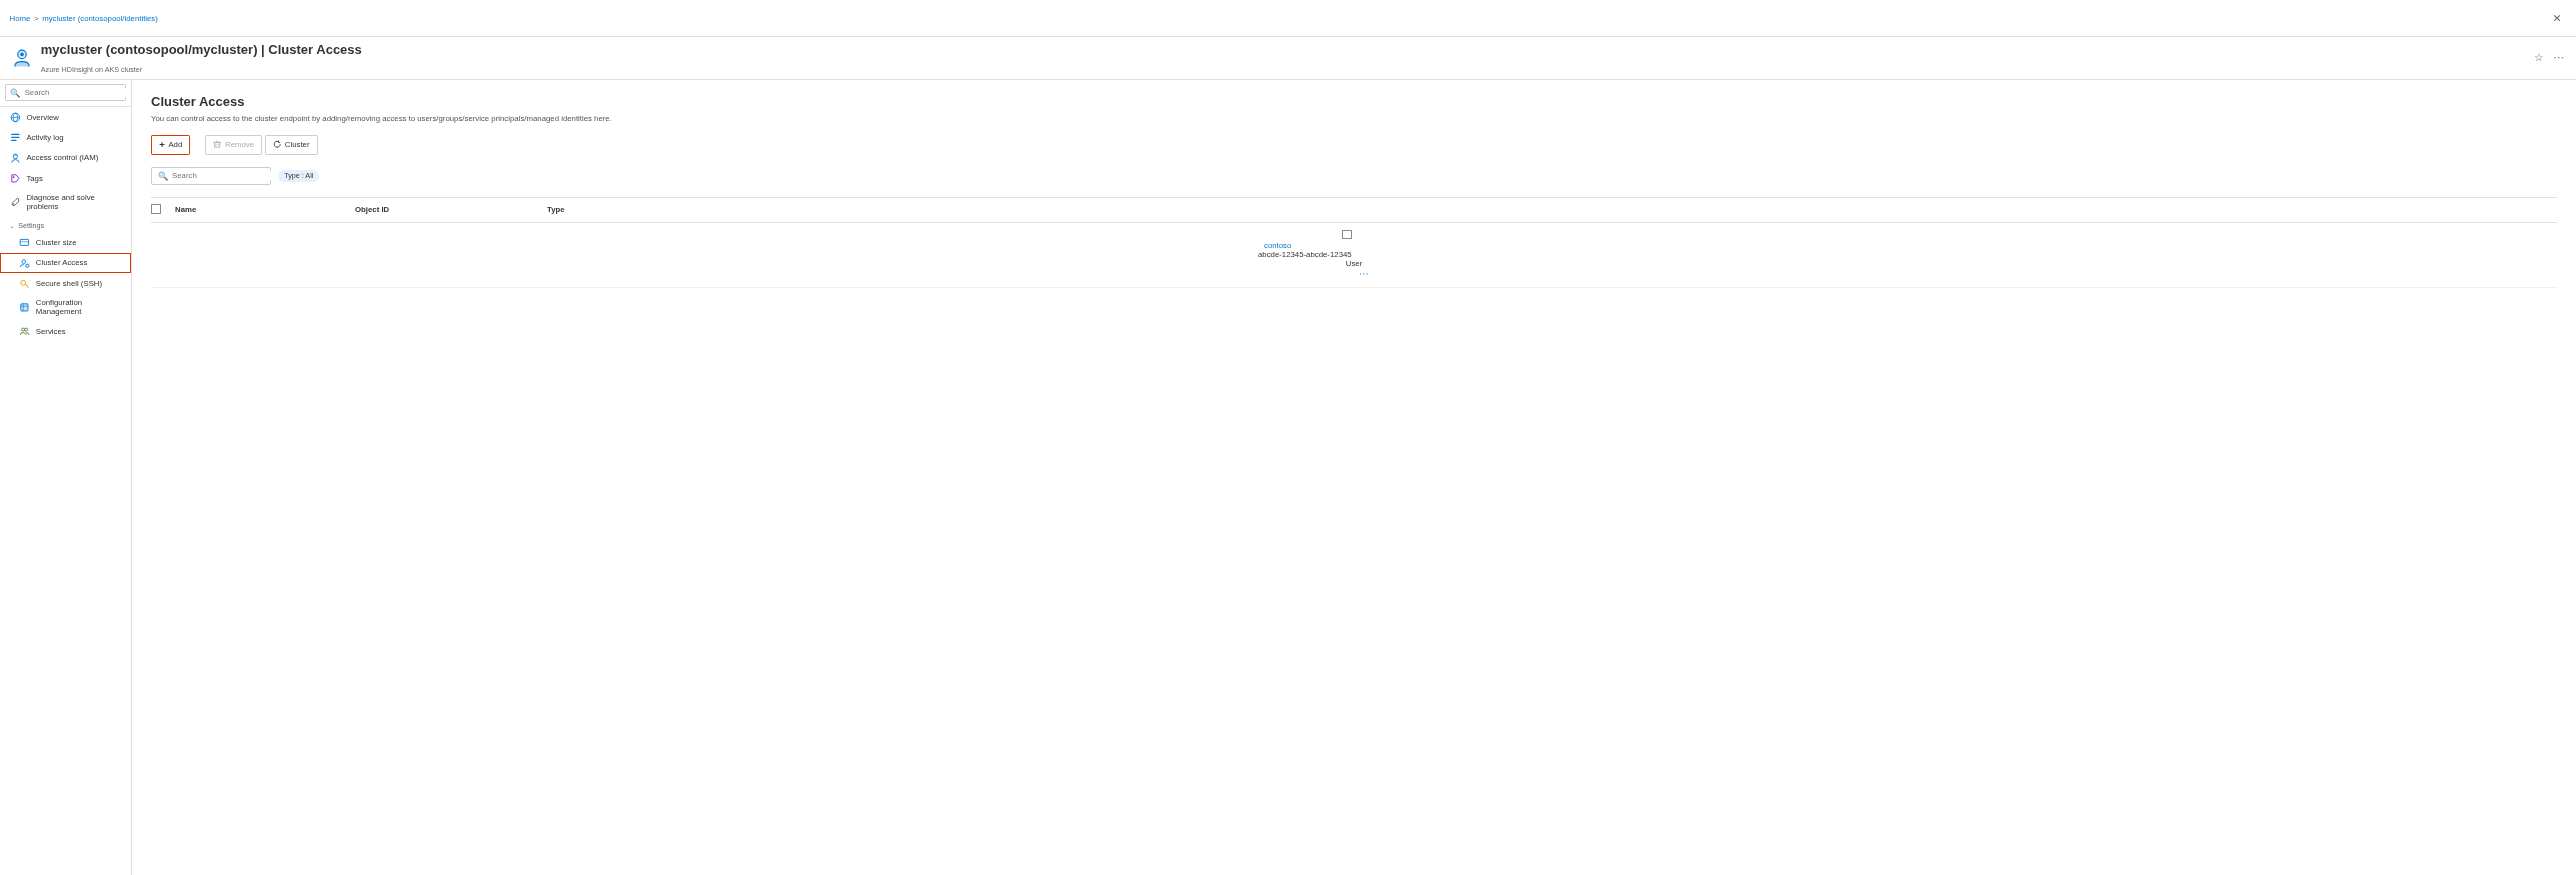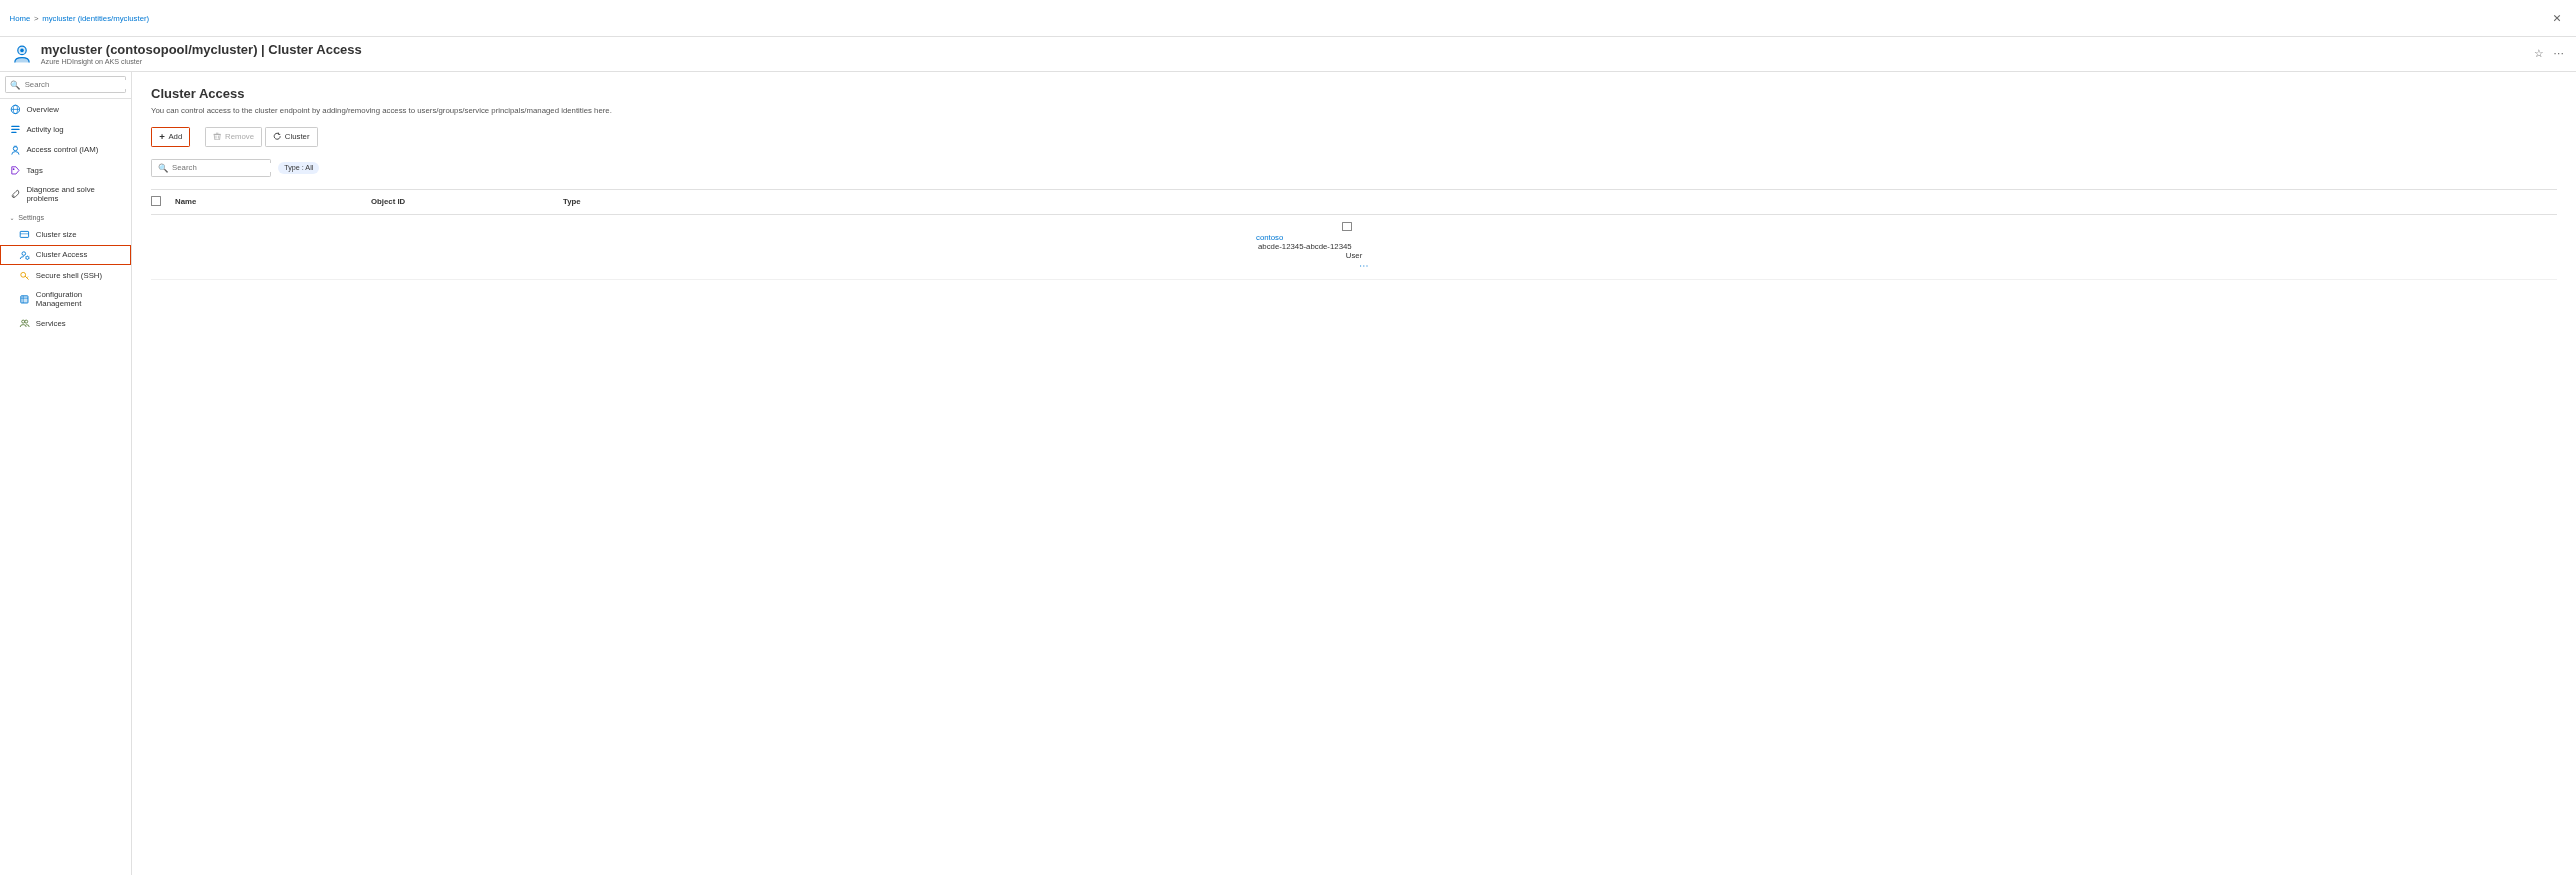--- a/index.html
+++ b/index.html
@@ -10,21 +10,21 @@
     .breadcrumb { display: flex; align-items: center; gap: 3.6px; font-size: 7.8px; color: #0078d4; flex: 1; }
     .breadcrumb span { color: #666; }
     .breadcrumb a { color: #0078d4; text-decoration: none; }
     .close-btn { width: 19px; height: 19px; display: flex; align-items: center; justify-content: center; cursor: pointer; font-size: 10.8px; color: #666; border: none; background: none; }
 
     
     .resource-header { display: flex; align-items: center; padding: 4.8px 9.6px; border-bottom: 0.6px solid #e0e0e0; background: #fff; gap: 7.2px; }
     .resource-icon { width: 24px; height: 24px; }
     .resource-title-block { flex: 1; }
     .resource-title { font-size: 13px; font-weight: 600; color: #333; }
-    .resource-subtitle { font-size: 7.2px; color: #666; }
+    .resource-subtitle { font-size: 7.2px; color: #666; margin-top: 8px; }
     .header-actions { display: flex; gap: 4.8px; }
     .star-btn, .ellipsis-btn { background: none; border: none; cursor: pointer; font-size: 10.8px; color: #666; padding: 2.4px; }
 
     
     .main-layout { display: flex; flex: 1; overflow: hidden; }
 
     
     .sidebar { width: 132px; min-width: 132px; border-right: 0.6px solid #e0e0e0; background: #fff; display: flex; flex-direction: column; overflow-y: auto; }
     .sidebar-search { padding: 4.8px; border-bottom: 0.6px solid #e0e0e0; }
     .sidebar-search-inner { display: flex; align-items: center; border: 0.6px solid #ccc; border-radius: 1.2px; padding: 2.4px 4.8px; gap: 3.6px; }
@@ -51,36 +51,36 @@
     .filter-row { display: flex; align-items: center; gap: 7.2px; margin-bottom: 12px; }
     .search-box { display: flex; align-items: center; border: 0.6px solid #ccc; border-radius: 1.2px; padding: 3px 6px; gap: 3.6px; width: 120px; }
     .search-box input { border: none; outline: none; font-size: 7.8px; flex: 1; }
     .type-filter { display: inline-flex; align-items: center; background: #e8f0fe; border-radius: 7.2px; padding: 1.8px 6px; font-size: 7.2px; cursor: pointer; gap: 2.4px; }
 
     
     .table-container { border-top: 0.6px solid #e0e0e0; }
     .table-header { display: flex; align-items: center; padding: 6px 0; border-bottom: 0.6px solid #e0e0e0; font-weight: 600; font-size: 7.8px; }
     .table-row { display: flex; align-items: center; padding: 7.2px 0; border-bottom: 0.6px solid #f0f0f0; font-size: 7.8px; flex-direction: column; }
     .col-check { width: 24px; flex-shrink: 0; }
-    .col-name { width: 196px; flex-shrink: 0; }
+    .col-name { width: 180px; flex-shrink: 0; }
     .col-objectid { width: 192px; flex-shrink: 0; }
     .col-type { flex: 1; }
     .col-actions { width: 29px; flex-shrink: 0; text-align: right; }
     .checkbox { width: 9.6px; height: 9.6px; border: 0.6px solid #888; display: inline-block; border-radius: 0.6px; }
     .link { color: #0078d4; text-decoration: none; cursor: pointer; }
     .ellipsis-cell { color: #0078d4; font-size: 9.6px; cursor: pointer; }
   </style>
 </head>
 <body>
 
 <div class="top-bar">
   <div class="breadcrumb">
     <a>Home</a>
     <span>&gt;</span>
-    <a>mycluster (identities/mycluster)</a>
+    <a>mycluster (contosopool/identities)</a>
   </div>
   <button class="close-btn">✕</button>
 </div>
 
 <div class="resource-header">
   <div class="resource-icon">
     <svg viewBox="0 0 40 40" width="24" height="24">
       <circle cx="20" cy="14" r="7" fill="#0078d4" opacity="0.15"></circle>
       <circle cx="20" cy="14" r="7" fill="none" stroke="#0078d4" stroke-width="2"></circle>
       <circle cx="20" cy="14" r="3" fill="#0078d4"></circle>

